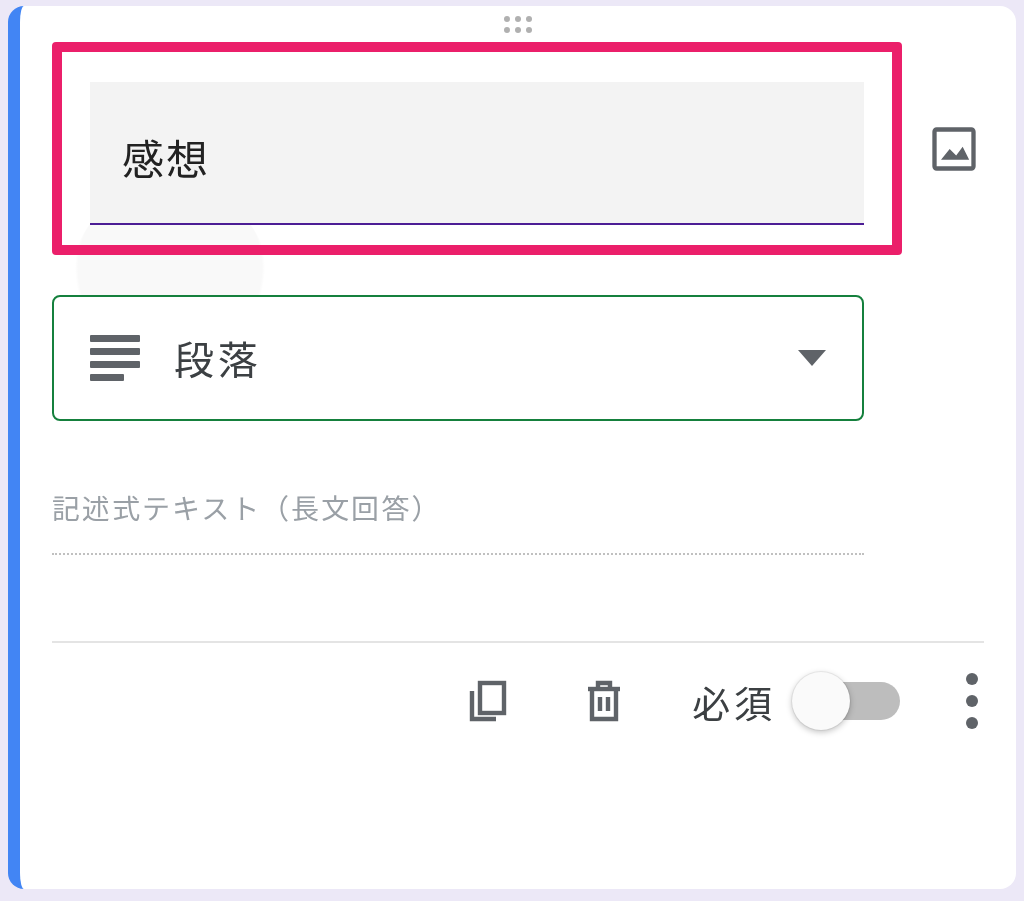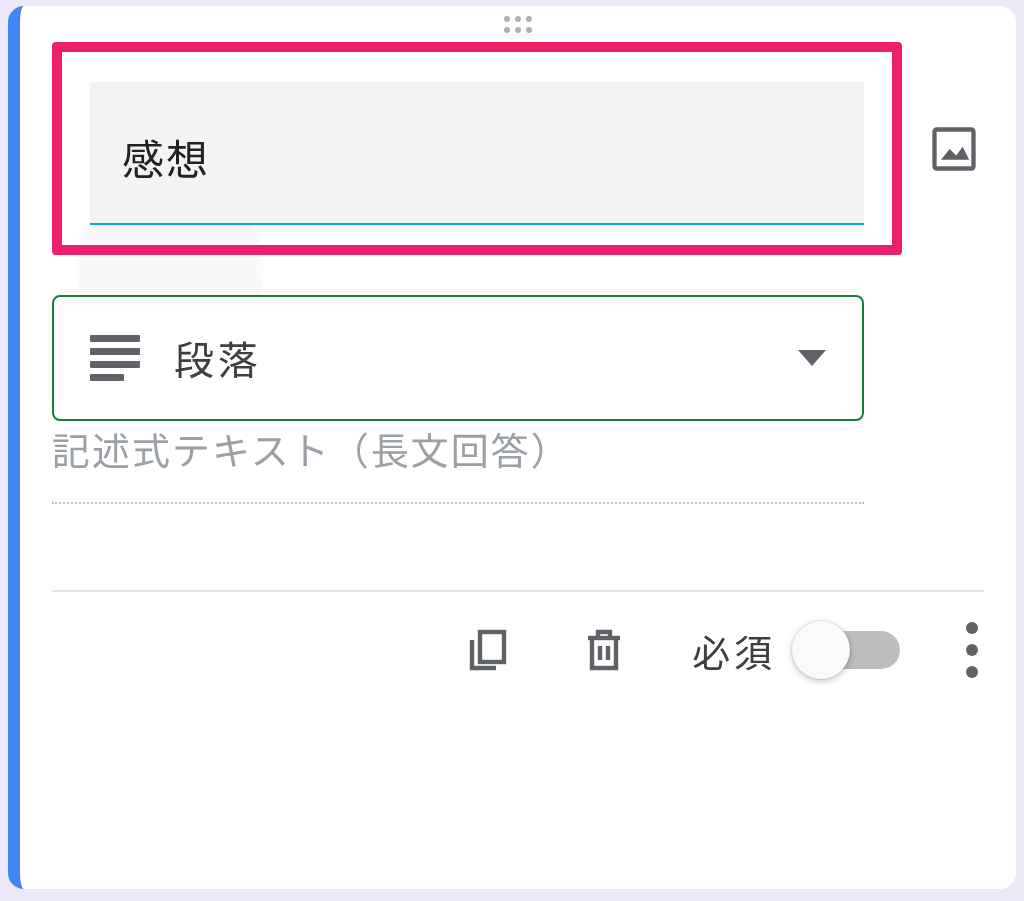--- a/index.html
+++ b/index.html
@@ -50,21 +50,21 @@
     border-radius: 4px;
     padding: 30px 28px 20px 28px;
     flex: 0 0 auto;
     width: 850px;
     position: relative;
     z-index: 2;
   }
 
   .title-field {
     background: #f3f3f3;
-    border-bottom: 2px solid #0ea5e9;
+    border-bottom: 2px solid #4c1d95;
     padding: 44px 32px 36px 32px;
   }
   .title-field .title-text {
     font-size: 42px;
     color: #222;
     letter-spacing: 2px;
   }
 
   .image-btn {
     width: 60px; height: 60px;
@@ -119,21 +119,22 @@
   }
   .type-caret {
     margin-left: auto;
     width: 0; height: 0;
     border-left: 14px solid transparent;
     border-right: 14px solid transparent;
     border-top: 16px solid #5f6368;
   }
 
   .answer-preview {
-    font-size: 38px;
+    margin-top: 66px;
+    font-size: 28px;
     color: #9aa0a6;
     letter-spacing: 2px;
     border-bottom: 2px dotted #c0c0c0;
     padding-bottom: 26px;
     width: 812px;
   }
 
   .divider {
     margin-top: 86px;
     border-top: 2px solid #e4e4e4;

